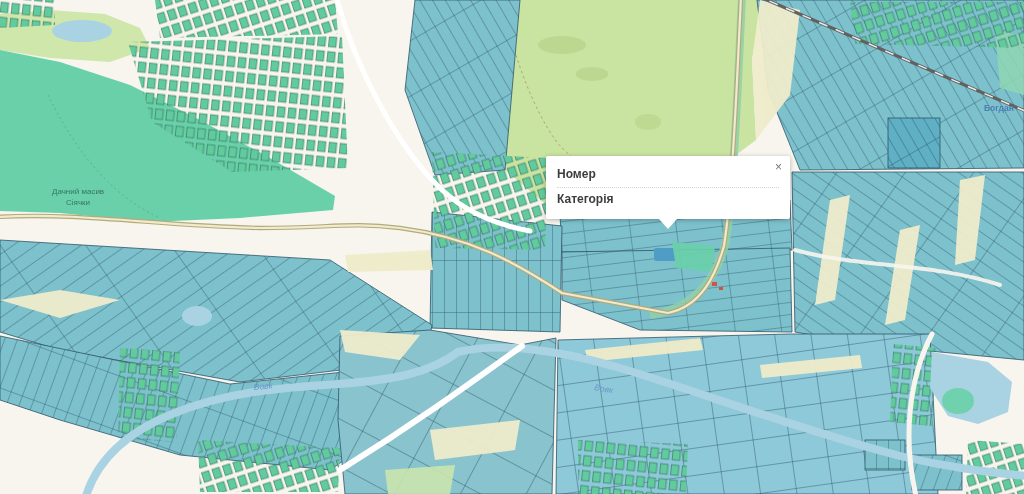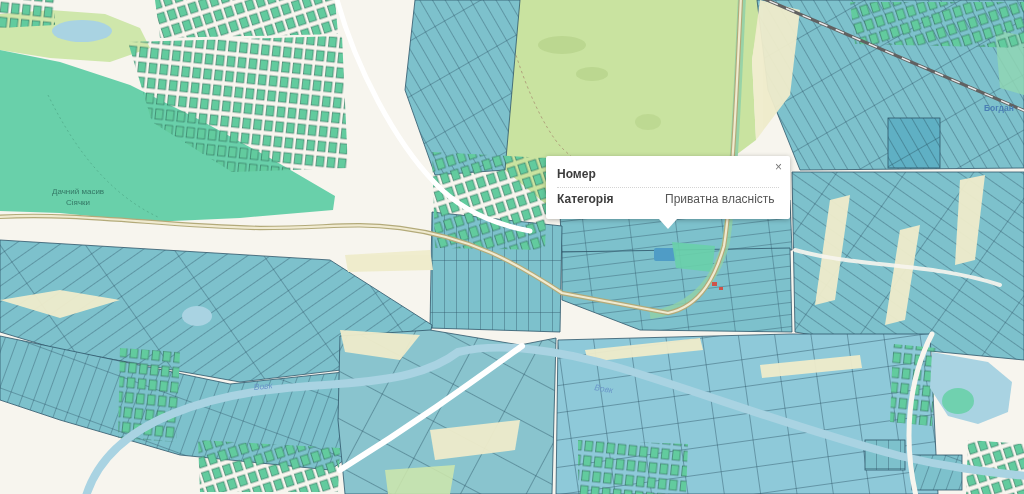--- a/index.html
+++ b/index.html
@@ -194,17 +194,16 @@
   <text x="984" y="111" font-size="8.5" fill="#4a7fb5" font-weight="bold" class="map-label">Богдан</text>
 </svg>
 
 <div class="popup">
   <button class="popup-close">×</button>
   <div class="prow">
     <span class="plabel">Номер</span>
   </div>
   <div class="prow">
     <span class="plabel">Категорія</span>
-    <span class="pvalue">Приватна власність</span>
   </div>
 </div>
 
 </div>
 
 </body></html>

